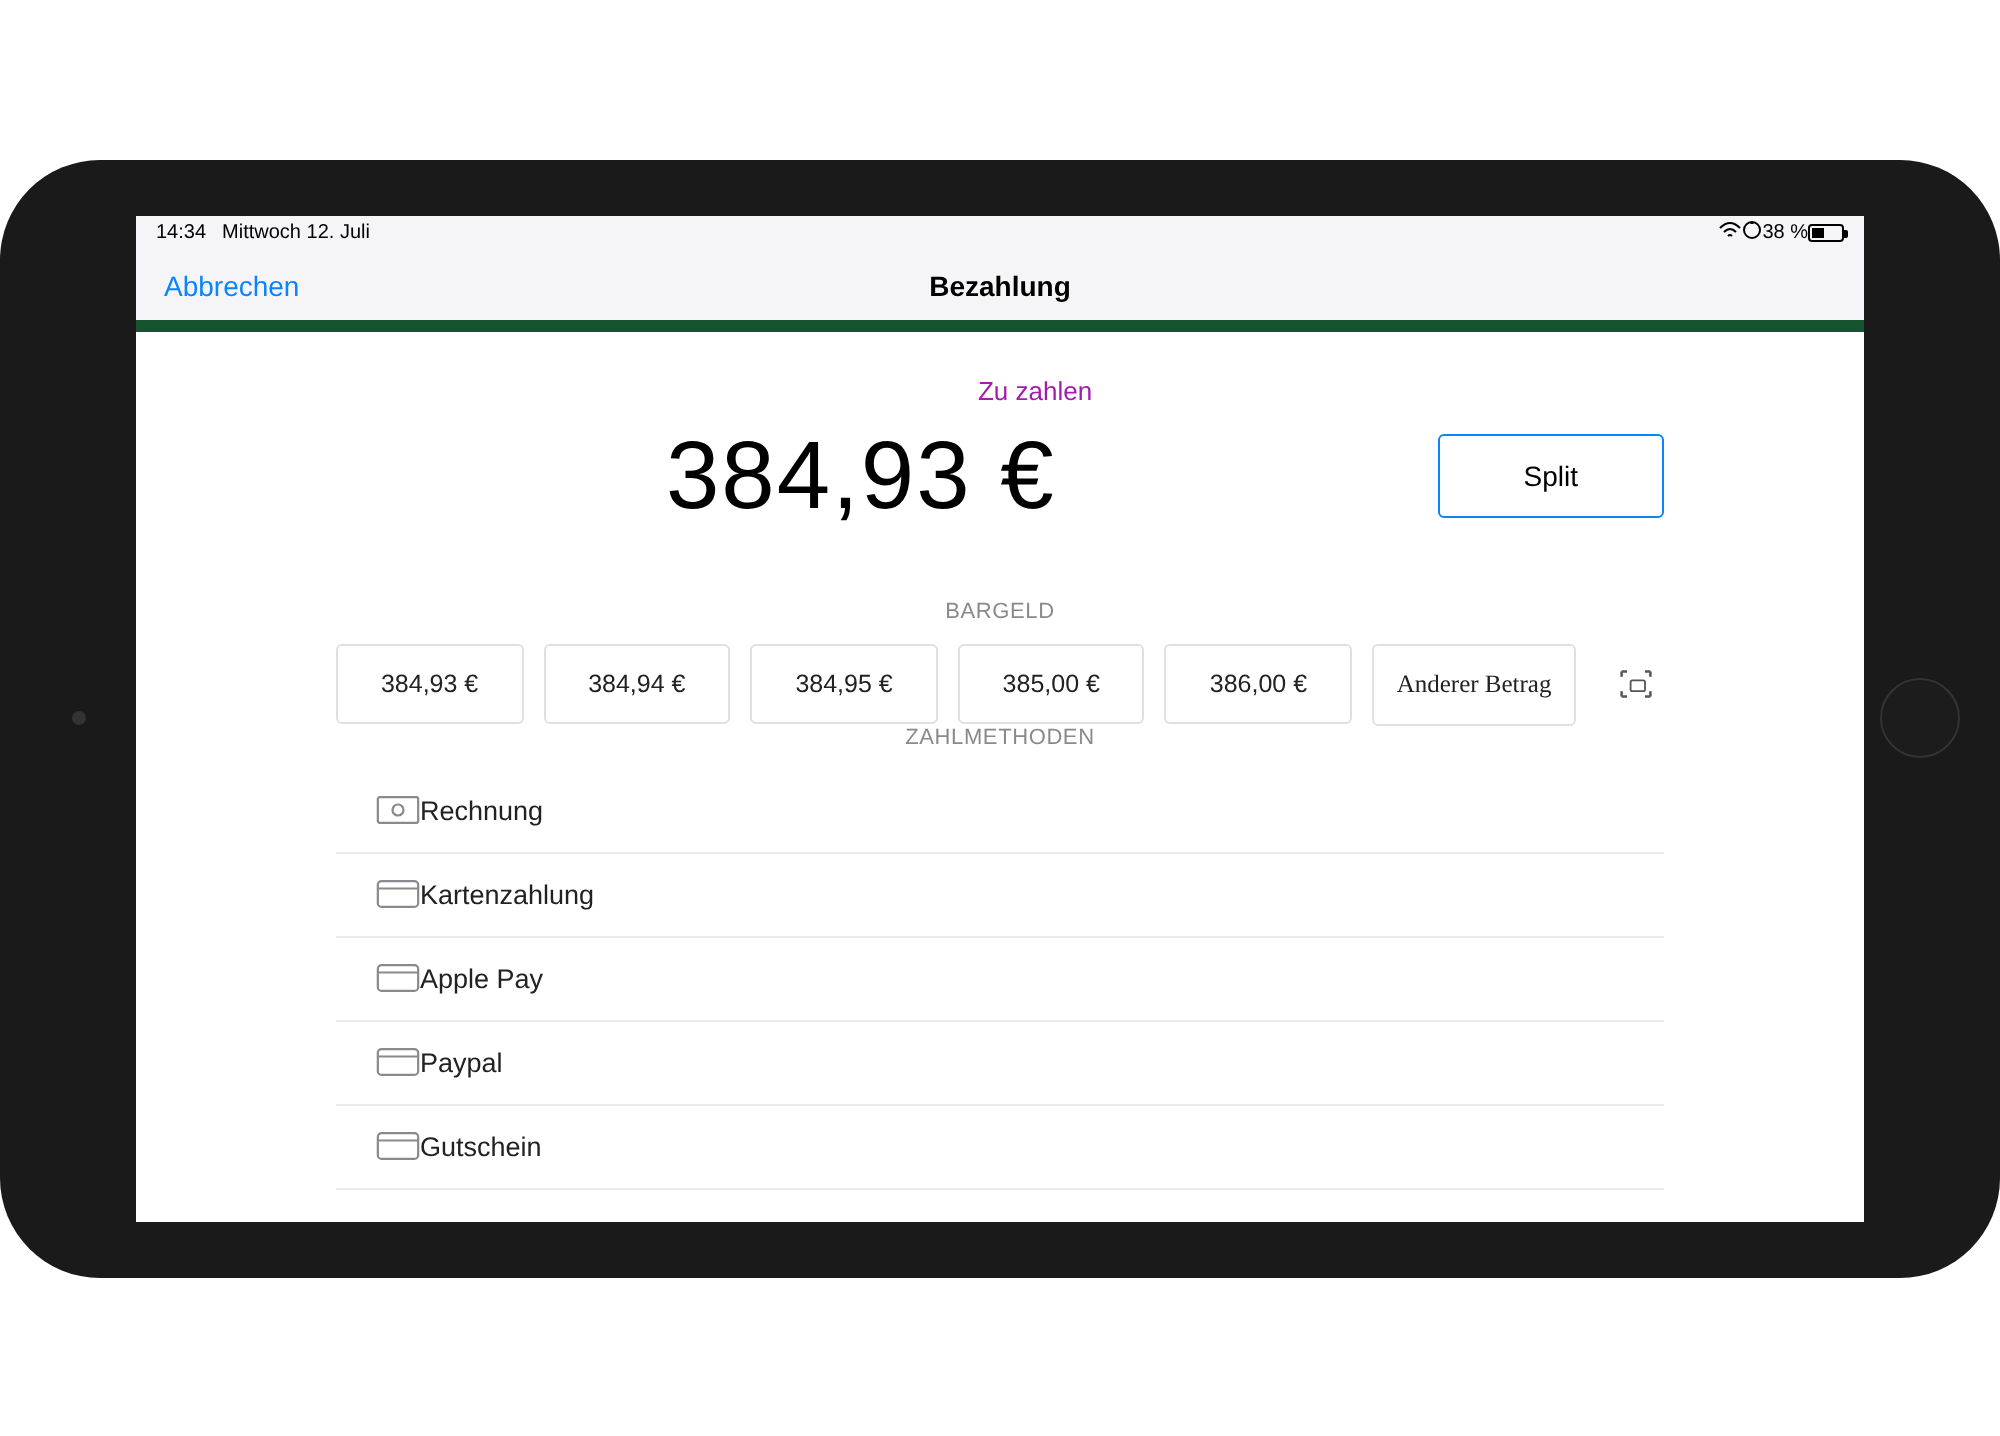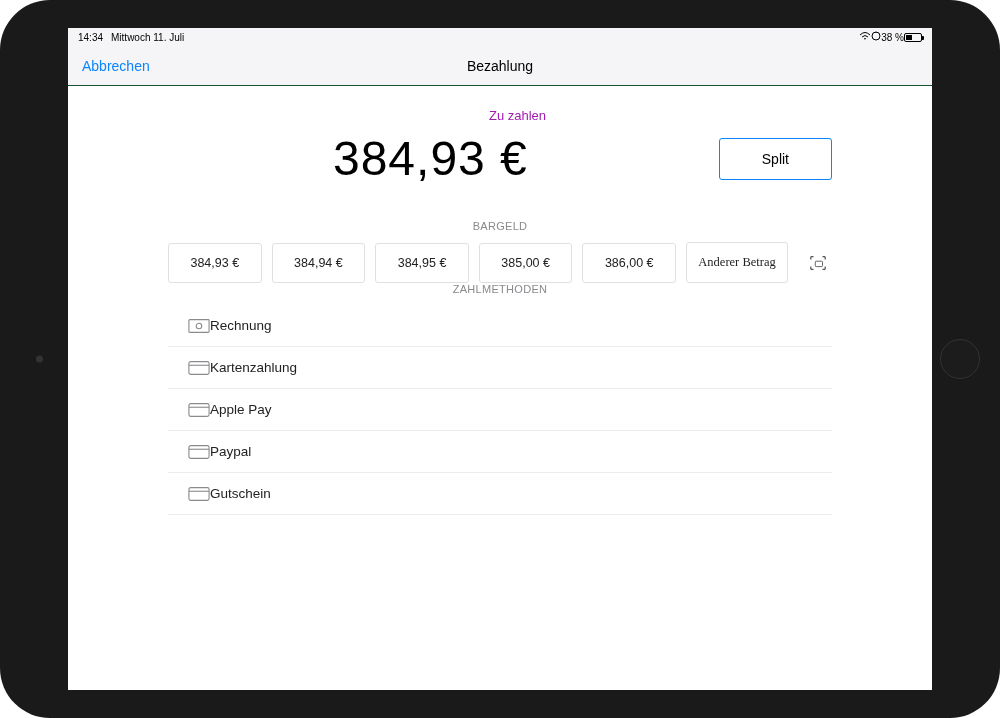--- a/index.html
+++ b/index.html
@@ -3,21 +3,21 @@
 <meta charset="utf-8">
 <style>
   * { box-sizing: border-box; margin: 0; padding: 0; }
   body {
     font-family: -apple-system, "Helvetica Neue", Arial, sans-serif;
     background: #fff;
     width: 1000px; height: 718px;
     display: flex; align-items: center; justify-content: center;
   }
   .device {
-    width: 1000px; height: 718px;
+    width: 1000px; height: 559px;
     background: #1a1a1a;
     border-radius: 50px;
     padding: 28px 68px;
     position: relative;
   }
   .camera {
     position: absolute; left: 36px; top: 50%;
     width: 7px; height: 7px; border-radius: 50%;
     background: #333; transform: translateY(-50%);
   }
@@ -50,28 +50,28 @@
     width: 18px; height: 9px; border: 1px solid #000; border-radius: 2px;
     position: relative;
   }
   .batt::after { content:''; position:absolute; right:-3px; top:2px; width:2px; height:4px; background:#000; border-radius:0 1px 1px 0;}
   .batt-fill { position:absolute; left:1px; top:1px; bottom:1px; width:35%; background:#000;}
 
   
   .nav-bar {
     height: 40px;
     background: #f5f5f7;
-    border-bottom: 1px solid #14532d;
+    border-bottom: 6px solid #14532d;
     display: grid;
     grid-template-columns: 1fr auto 1fr;
     align-items: center;
     padding: 0 14px;
   }
   .nav-cancel { color: #0a84ff; font-size: 14px; justify-self: start; cursor: pointer; }
-  .nav-title  { font-size: 14px; font-weight: 400; }
+  .nav-title  { font-size: 14px; font-weight: 700; }
 
   
   .content { flex:1; overflow-y:auto; }
   .pay-header { text-align:center; padding-top: 22px; }
   .pay-subtitle { font-size: 13px; color:#a21caf;padding-left:35px; }
   .pay-row { display:flex; justify-content:center; align-items:center; gap: 26px; margin-top: 8px; padding:0 100px;}
   .pay-amount-wrap{ flex:1; display:flex; justify-content:center;}
   .pay-amount { font-size: 48px; font-weight: 300; letter-spacing: 1px;}
   .split-btn {
     border: 1px solid #0a84ff; color:#000000;
@@ -108,21 +108,21 @@
 <body>
 
 <div class="device">
   <div class="camera"></div>
   <div class="home-button"></div>
   <div class="screen">
 
     <div class="status-bar">
       <div class="status-left">
         <span>14:34</span>
-        <span>Mittwoch 11. Juli</span>
+        <span>Mittwoch 12. Juli</span>
       </div>
       <div class="status-right">
         <span>
           <svg width="12" height="10" viewBox="0 0 12 10">
               <path d="M1 4 Q6 -1 11 4 M3 6 Q6 3 9 6 M5 8 Q6 7 7 8" stroke="#000" fill="none" stroke-width="1"></path>
             </svg>
         </span>
         <span>
           <svg width="10" height="10" viewBox="0 0 10 10">
               <circle cx="5" cy="5" r="4" stroke="#000" fill="none" stroke-width="1"></circle>

